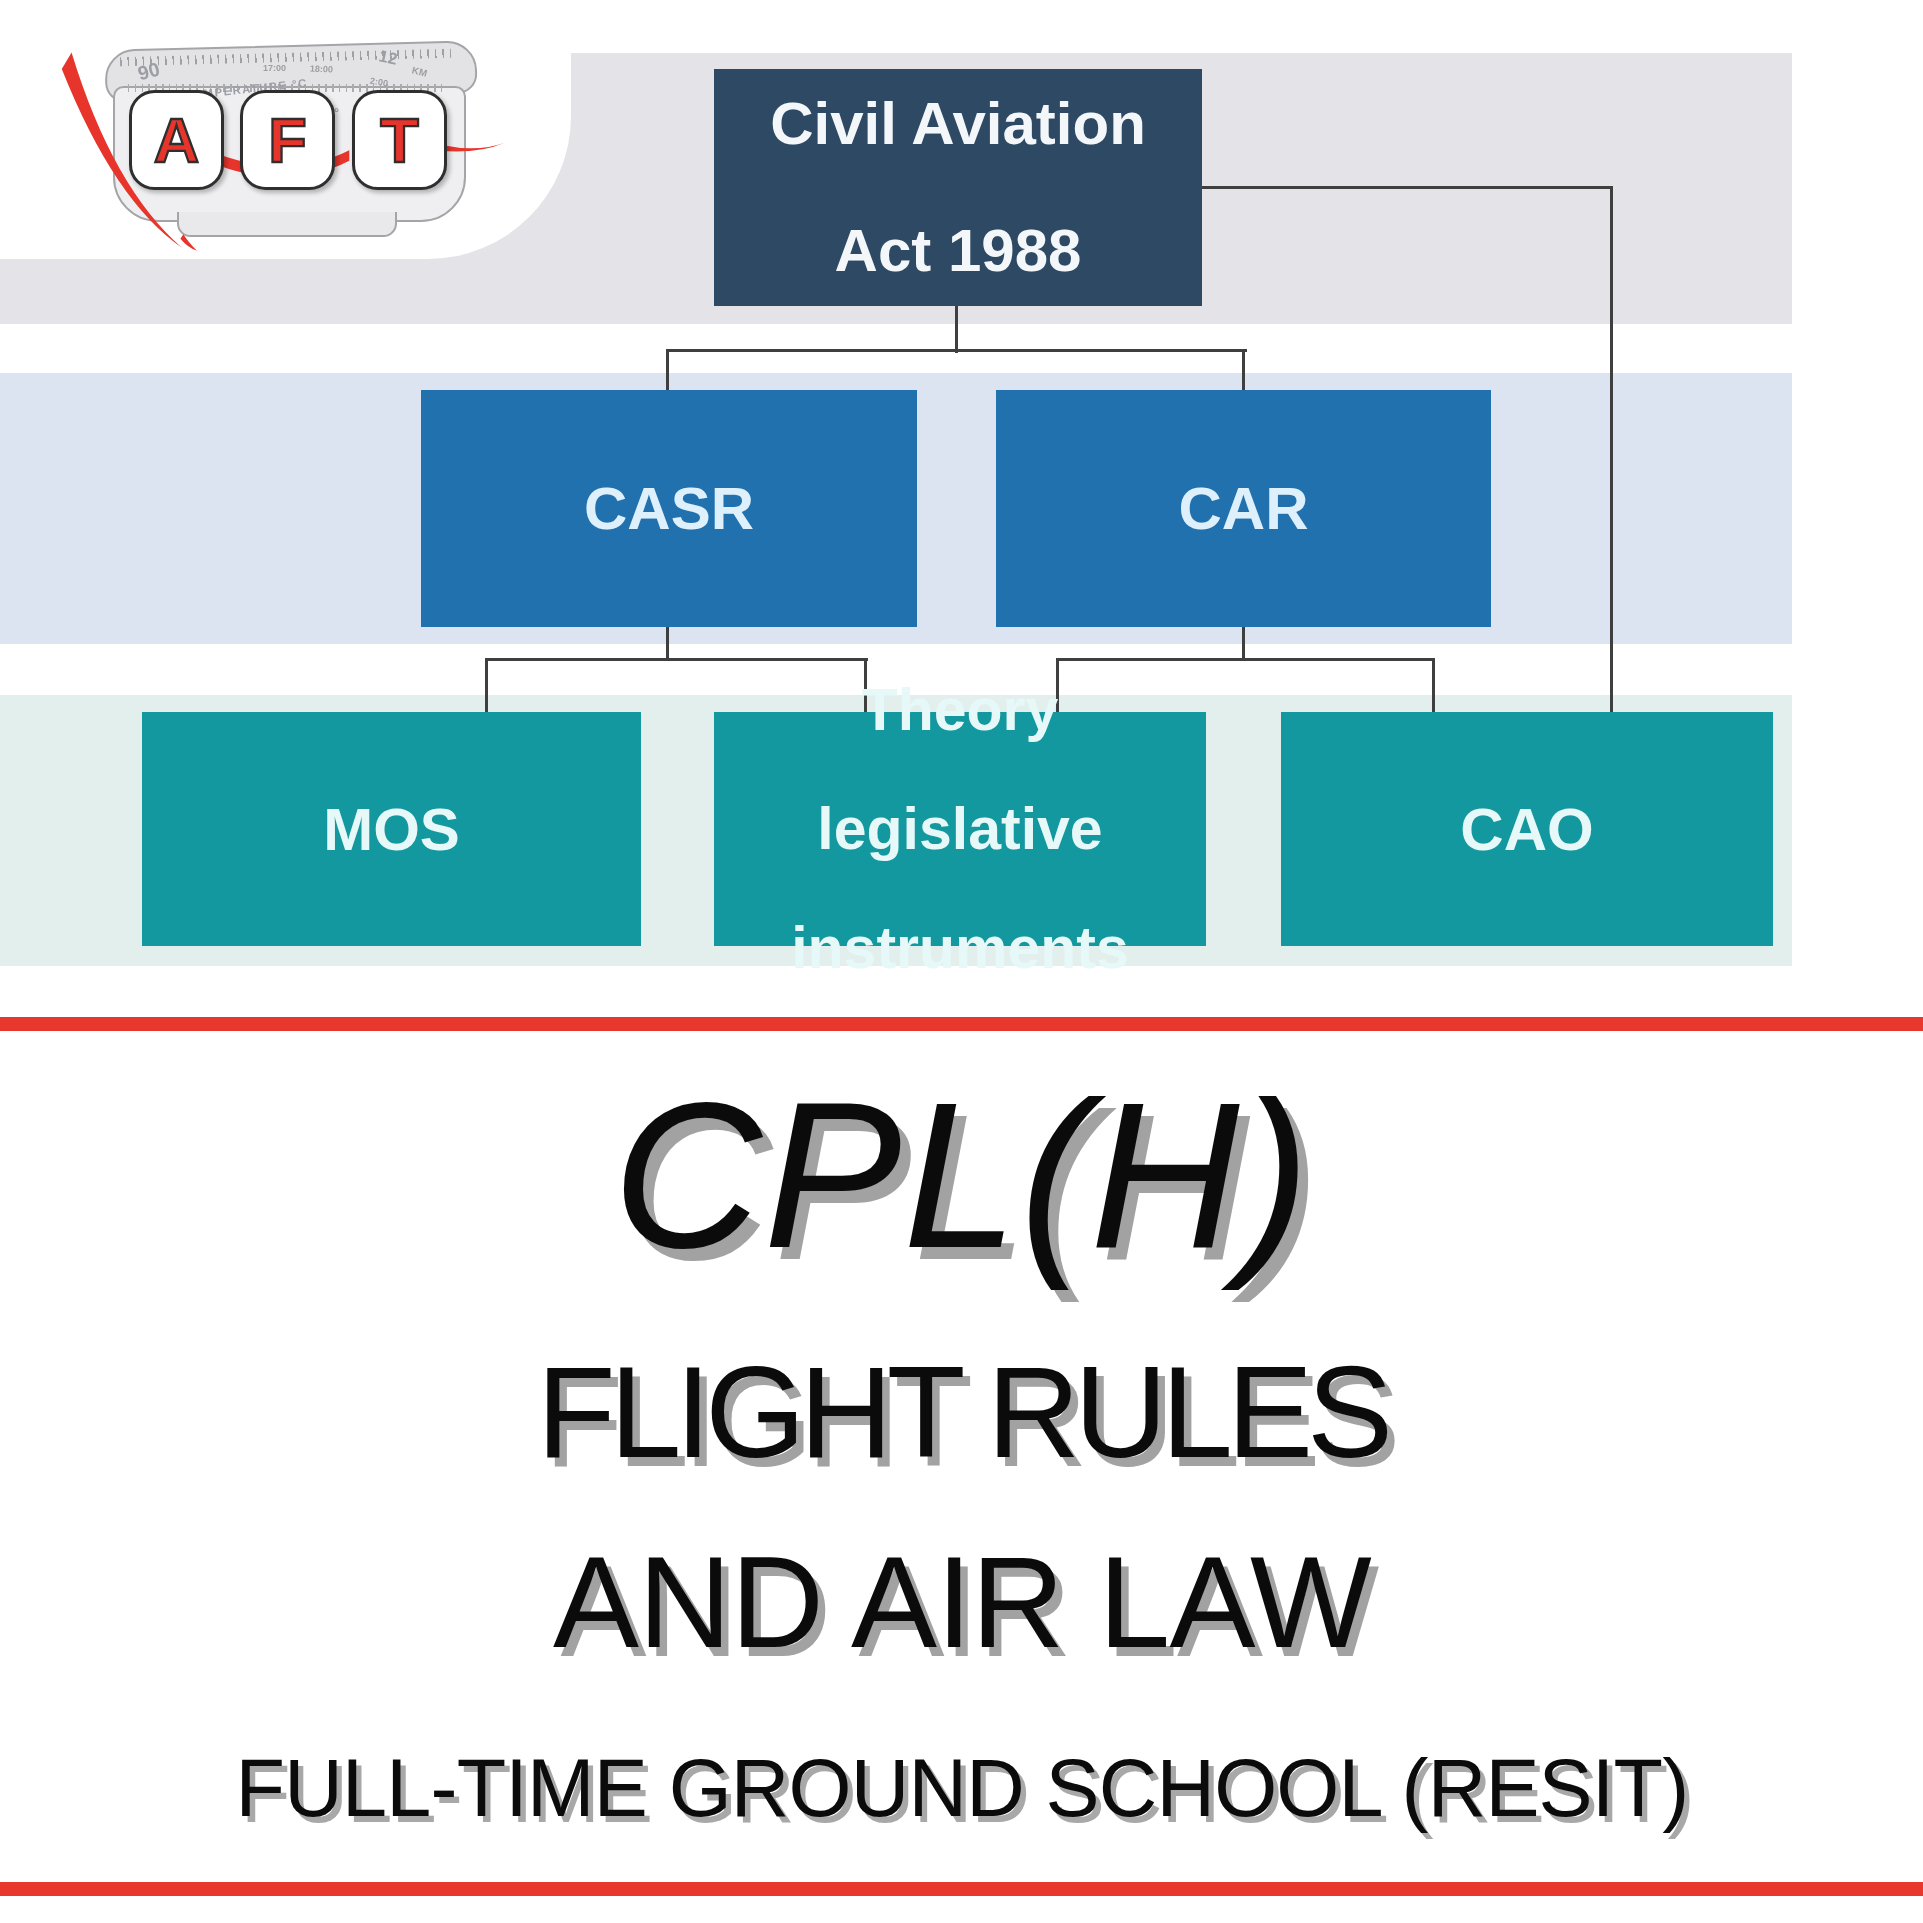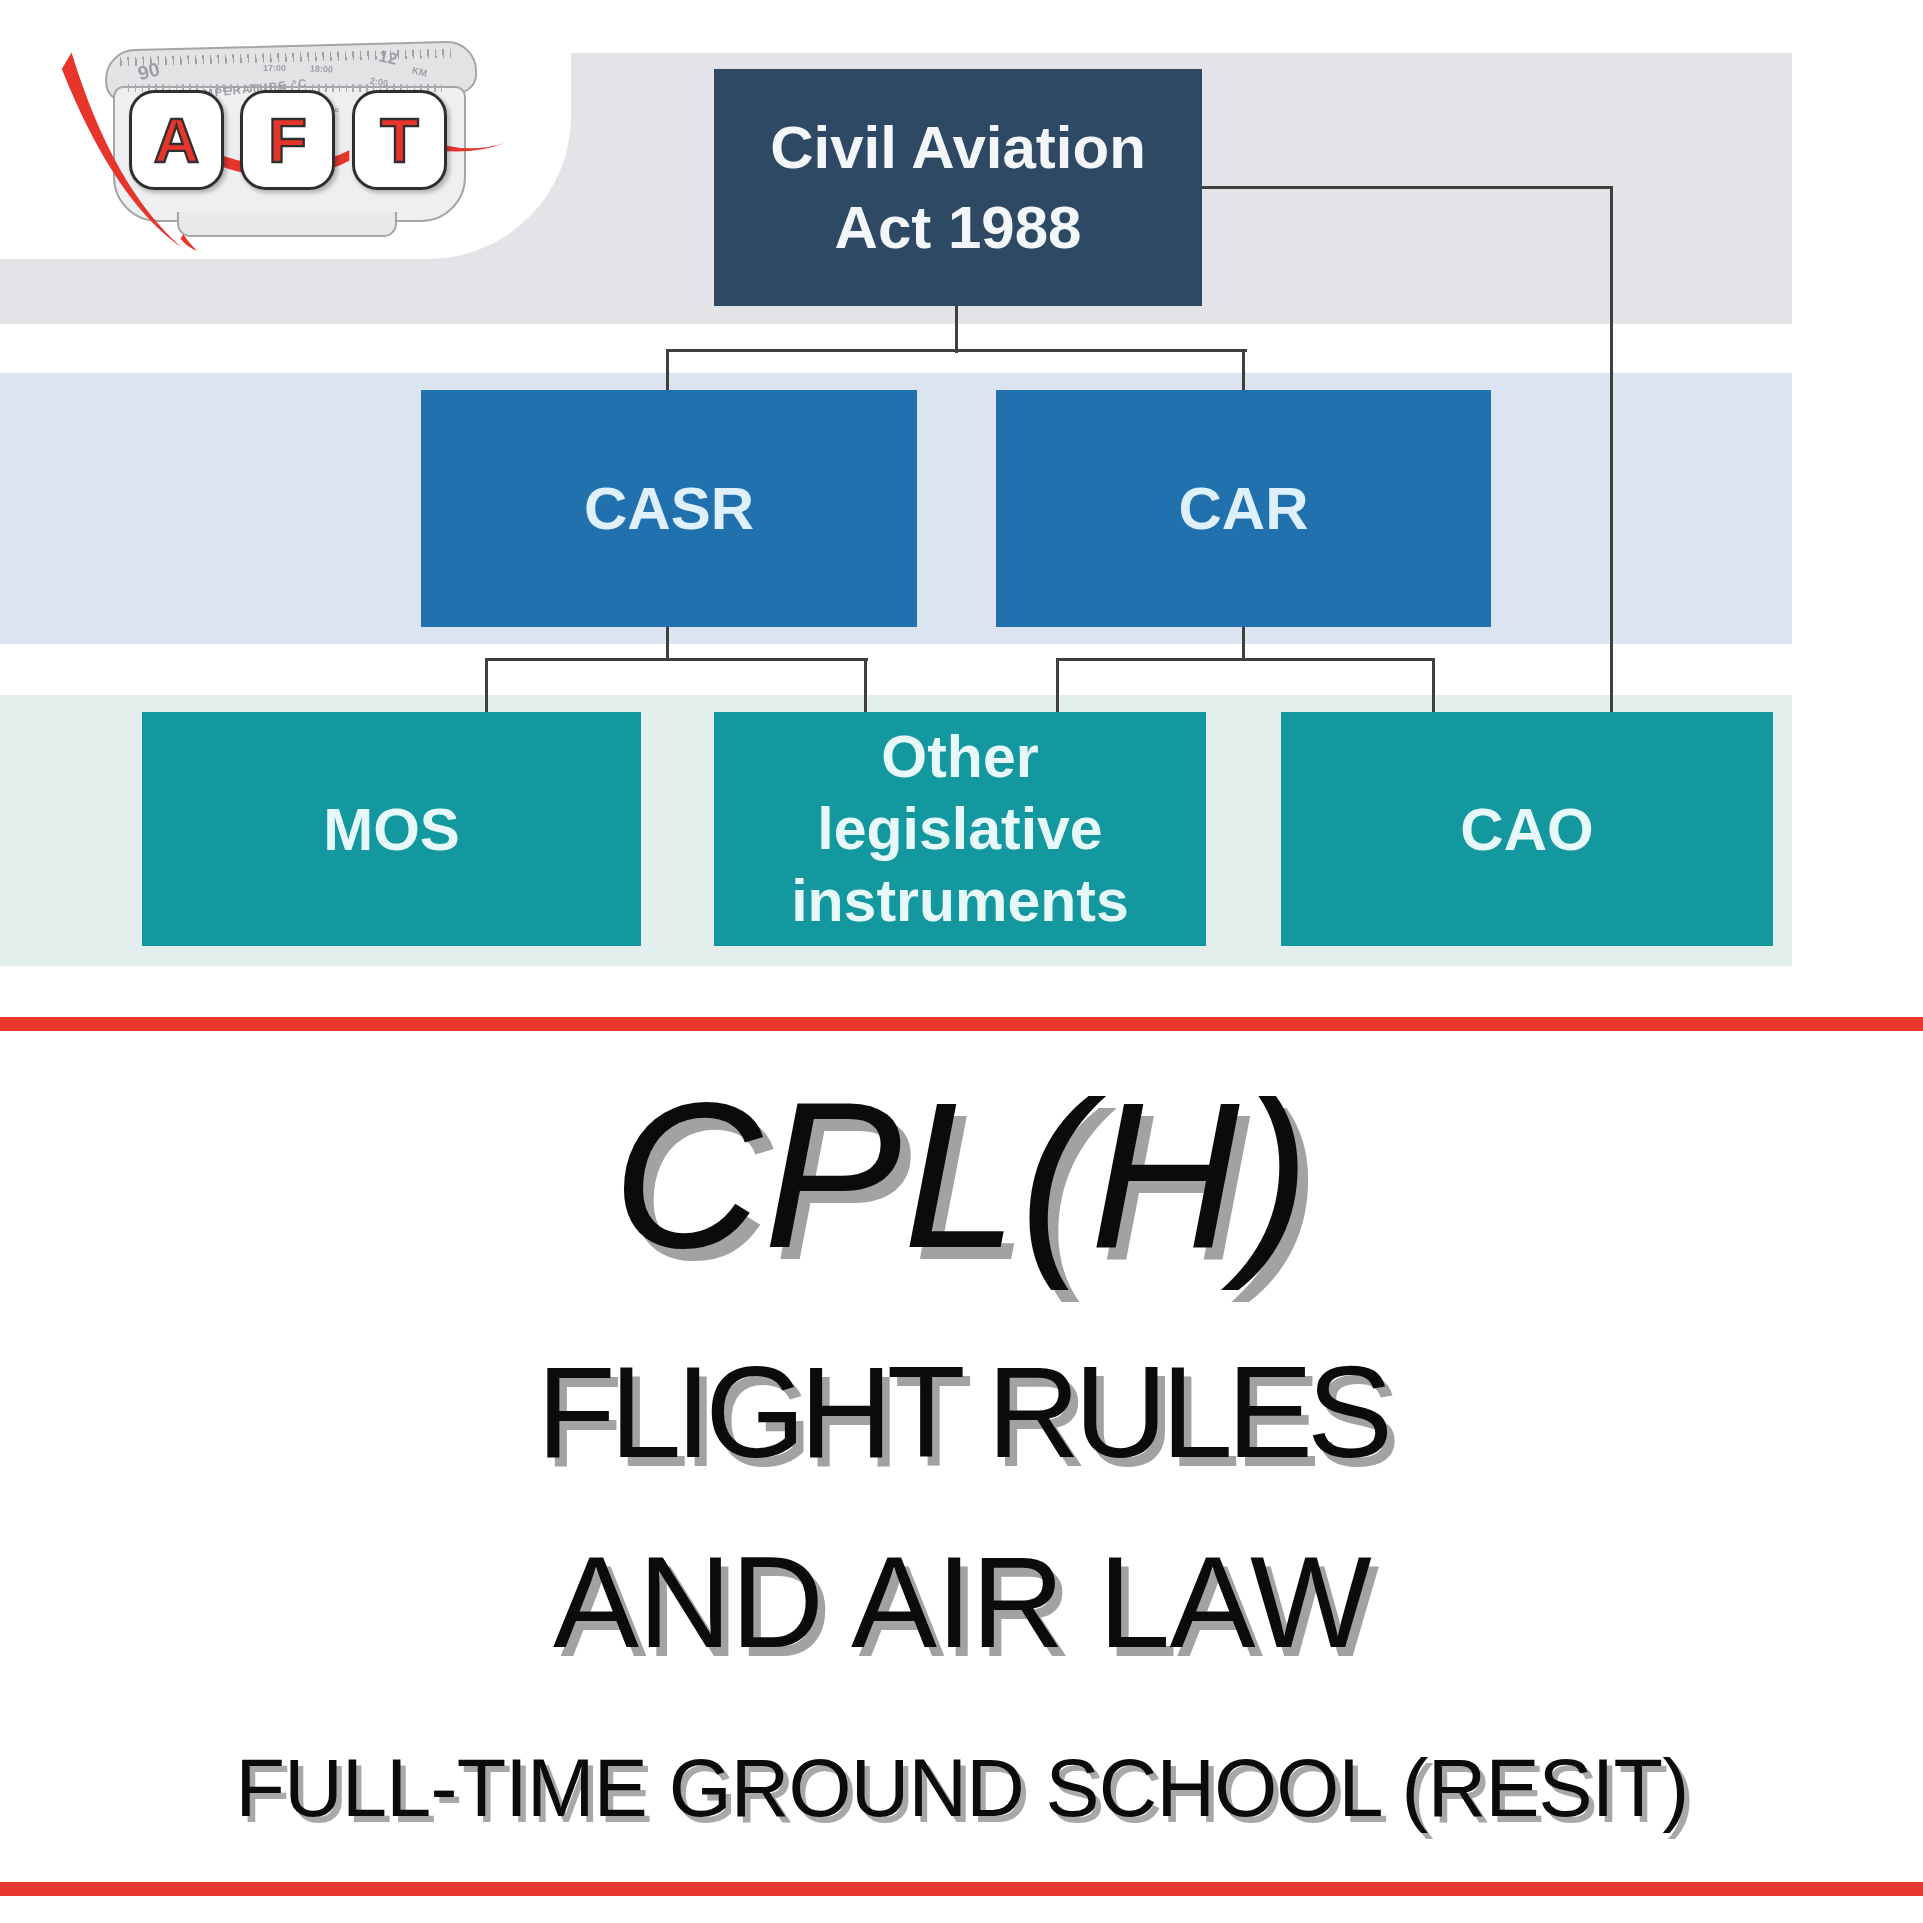--- a/index.html
+++ b/index.html
@@ -10,21 +10,21 @@
   .band{position:absolute;left:0;}
   .band1{top:53px;width:1792px;height:271px;background:#e3e3e8;z-index:0;}
   .band2{top:373px;width:1792px;height:271px;background:#dce3f1;z-index:0;}
   .band3{top:695px;width:1792px;height:271px;background:#e2efec;z-index:0;}
 
   
   .cn{position:absolute;background:#3f3f3f;z-index:1;}
 
   
   .node{position:absolute;z-index:2;display:flex;flex-direction:column;align-items:center;justify-content:center;
-        text-align:center;font-weight:bold;}
+        text-align:center;font-weight:bold;gap:47px;}
   .node-act{left:714px;top:69px;width:488px;height:237px;background:#2d4963;color:#f4f7f9;
             font-size:60px;line-height:80px;}
   .node-blue{background:#2171ae;color:#ddf0fb;font-size:60px;}
   .node-casr{left:421px;top:390px;width:496px;height:237px;}
   .node-car{left:996px;top:390px;width:495px;height:237px;}
   .node-teal{background:#12989e;color:#e7f8f8;font-size:60px;}
   .node-mos{left:142px;top:712px;width:499px;height:234px;}
   .node-other{left:714px;top:712px;width:492px;height:234px;font-size:59px;line-height:72px;}
   .node-cao{left:1281px;top:712px;width:492px;height:234px;}
 
@@ -101,21 +101,21 @@
   <div class="node node-blue node-casr">
     <div>CASR</div>
   </div>
   <div class="node node-blue node-car">
     <div>CAR</div>
   </div>
   <div class="node node-teal node-mos">
     <div>MOS</div>
   </div>
   <div class="node node-teal node-other">
-    <div>Other</div>
+    <div>Theory</div>
     <div>legislative</div>
     <div>instruments</div>
   </div>
   <div class="node node-teal node-cao">
     <div>CAO</div>
   </div>
 
   <div class="logo-blob">
     <div class="e6b-wing"></div>
     <div class="e6b-body"></div>

